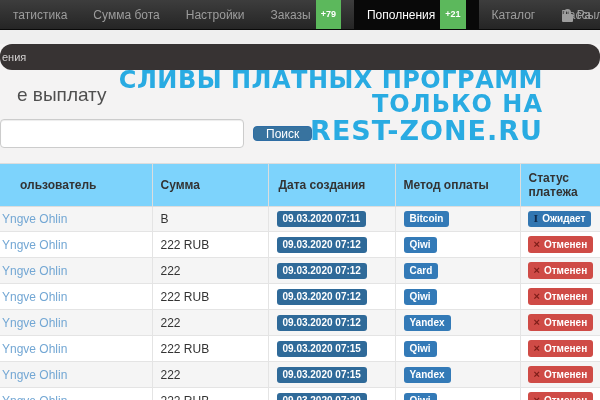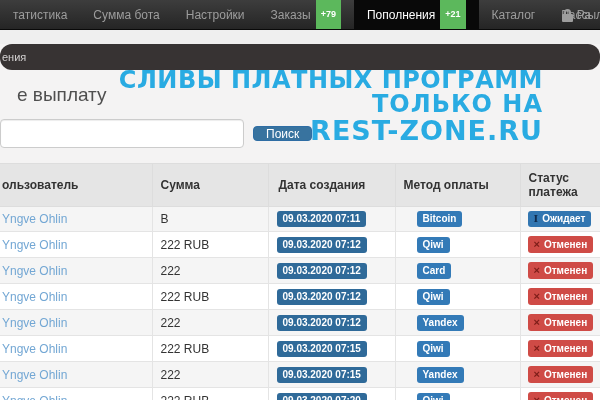--- a/index.html
+++ b/index.html
@@ -31,32 +31,32 @@
   
   .watermark { position:absolute; top:68px; right:57px; text-align:right; color:#29abe2; font-weight:bold;
                font-family:"DejaVu Sans","Liberation Sans",sans-serif; pointer-events:none; z-index:50; line-height:1.02; }
   .wm-1 { font-size:24px; letter-spacing:.5px; }
   .wm-2 { font-size:24px; letter-spacing:1px; }
   .wm-3 { font-size:27px; letter-spacing:1px; }
 
   
   table { width:608px; border-collapse:collapse; table-layout:fixed; margin-top:15px; background:#fff; border-top:1px solid #ddd; }
   col.c1{width:152px;} col.c2{width:116px;} col.c3{width:127px;} col.c4{width:125px;} col.c5{width:88px;}
-  th { font-size:12px; color:#333; text-align:left; font-weight:bold; padding:7px 8px 7px 2px; border-bottom:1px solid #ddd; border-left:1px solid #ddd; background:#e5e5e5; }
+  th { font-size:12px; color:#333; text-align:left; font-weight:bold; padding:7px 8px 7px 20px; border-bottom:1px solid #ddd; border-left:1px solid #ddd; background:#7dd3fc; }
   th:first-child { border-left:none; }
   td { font-size:12px; color:#333; padding:4px 6px 4px 2px; border-bottom:1px solid #e4e4e4; border-left:1px solid #e4e4e4; height:24px; }
   td:first-child { border-left:none; }
   tbody tr:nth-child(odd) td { background:#f5f5f5; }
   tbody tr:nth-child(even) td { background:#ffffff; }
   .user-link { color:#73a7d4; text-decoration:none; cursor:pointer; font-size:12px; }
   td .cell-pad { padding-left:6px; display:inline-block; }
 
   .badge { display:inline-block; color:#fff; font-size:10px; font-weight:bold; padding:3px 6px; border-radius:3px; line-height:1; white-space:nowrap; }
   .date-badge { background:#2f6a99; margin-left:6px; }
-  .method-badge { background:#337ab7; margin-left:19px; }
+  .method-badge { background:#337ab7; margin-left:6px; }
   .status-badge { margin-left:5px;text-align:right; }
   .status-badge.pending { background:#3276b1; }
   .status-badge.canceled { background:#cf4b46; }
   .st-icon { font-style:normal; margin-right:4px; font-weight:bold; }
   .status-badge.pending  .st-icon { font-family:"DejaVu Serif","Liberation Serif",serif; color:#102c4e; font-size:10px; }
   .status-badge.canceled .st-icon { color:#7c1d18; font-size:11px; }
 </style>
 </head>
 <body>
 

